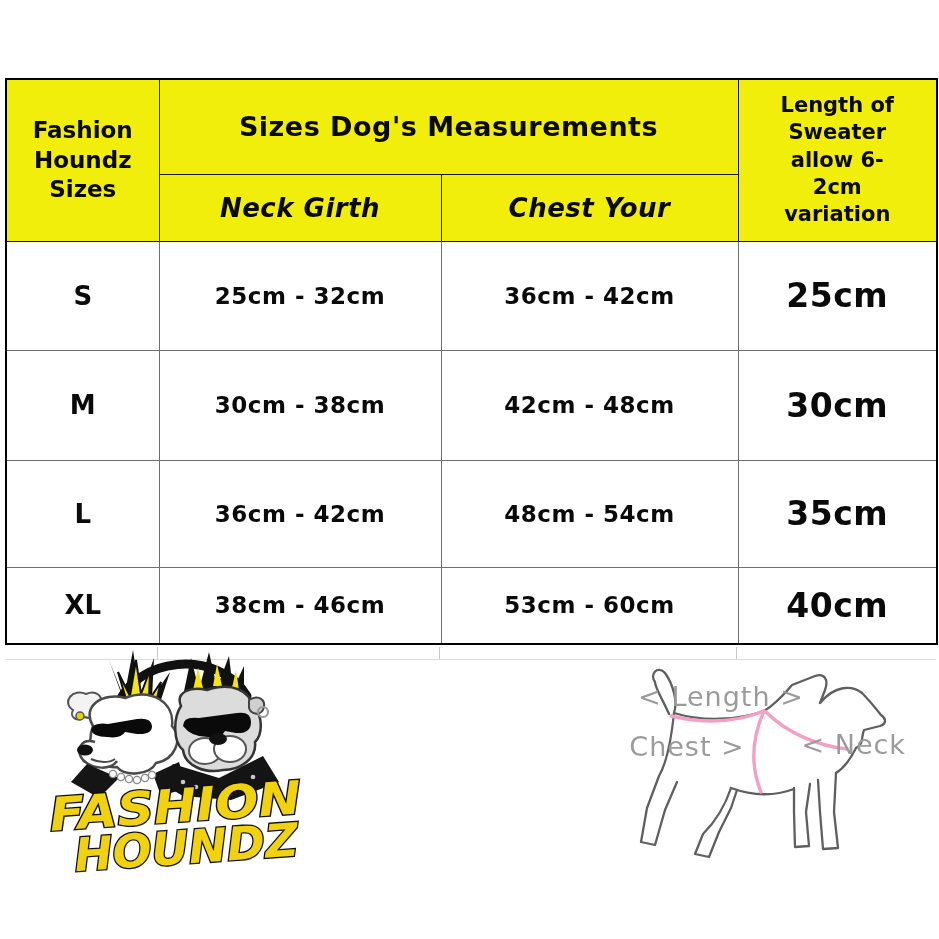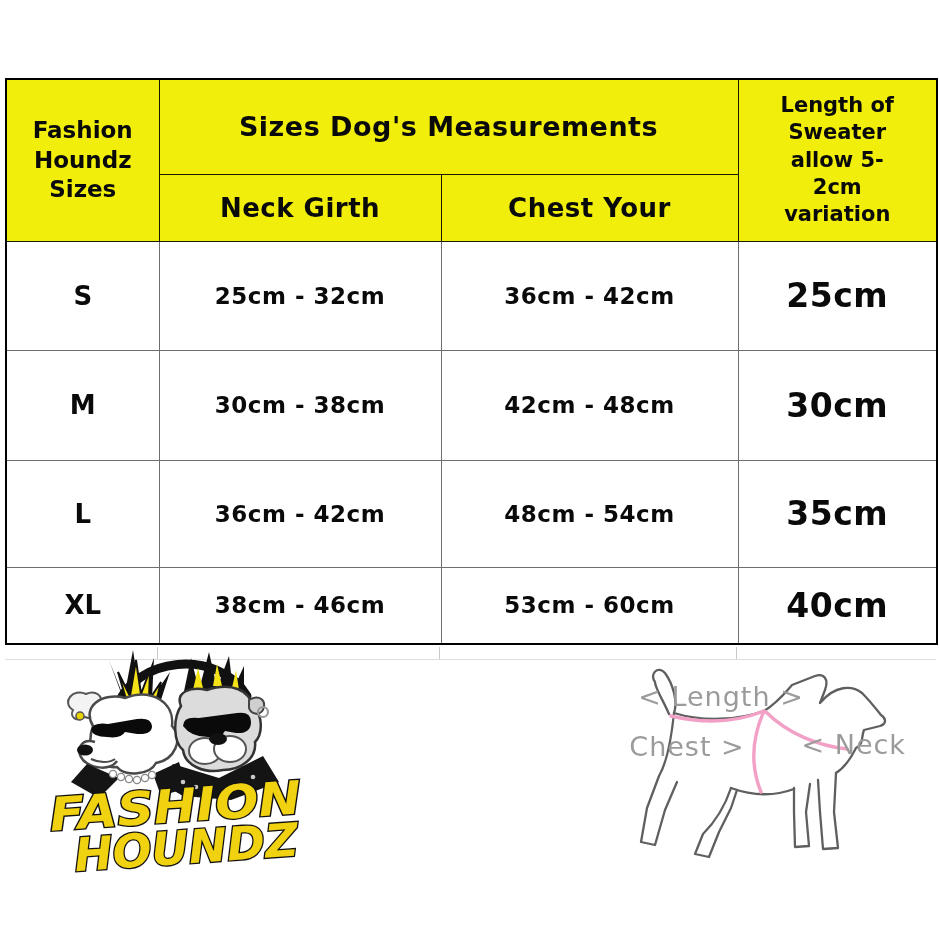--- a/index.html
+++ b/index.html
@@ -27,21 +27,21 @@
   }
   .sizing-table th {
     background: #f2ee0c;
     border: 1px solid #1a1a00;
   }
   .sizing-table td {
     background: #ffffff;
     border: 1px solid #6e6e6e;
   }
   .row-hdr1 { height: 87px; }
-  .row-hdr2 { height: 61px; }
+  .row-hdr2 { height: 61px; font-style: italic; }
   .row-s  { height: 100px; }
   .row-m  { height: 100px; }
   .row-l  { height: 98px; }
   .row-xl { height: 70px; }
 
   .corner-hdr   { font-size: 23px; line-height: 1.28; }
   .group-hdr    { font-size: 27px; letter-spacing: .5px; }
   .girth-hdr    { font-size: 26px; letter-spacing: .5px; }
   .length-hdr   { font-size: 21px; }
   .length-hdr .wrapbox { width: 122px; margin: 0 auto; line-height: 1.3; }
@@ -70,21 +70,21 @@
     <col style="width:153px">
       <col style="width:282px">
       <col style="width:297px">
       <col style="width:199px">
   </colgroup>
   <tbody>
     <tr class="row-hdr1">
       <th rowspan="2" class="corner-hdr">Fashion Houndz Sizes</th>
       <th colspan="2" class="group-hdr">Sizes Dog's Measurements</th>
       <th rowspan="2" class="length-hdr">
-        <div class="wrapbox">Length of Sweater allow 5-2cm variation</div>
+        <div class="wrapbox">Length of Sweater allow 6-2cm variation</div>
       </th>
     </tr>
     <tr class="row-hdr2">
       <th class="girth-hdr">Neck Girth</th>
       <th class="girth-hdr">Chest Your</th>
     </tr>
     <tr class="row-s">
       <td class="cell-size">S</td>
       <td class="cell-range">25cm - 32cm</td>
       <td class="cell-range">36cm - 42cm</td>

